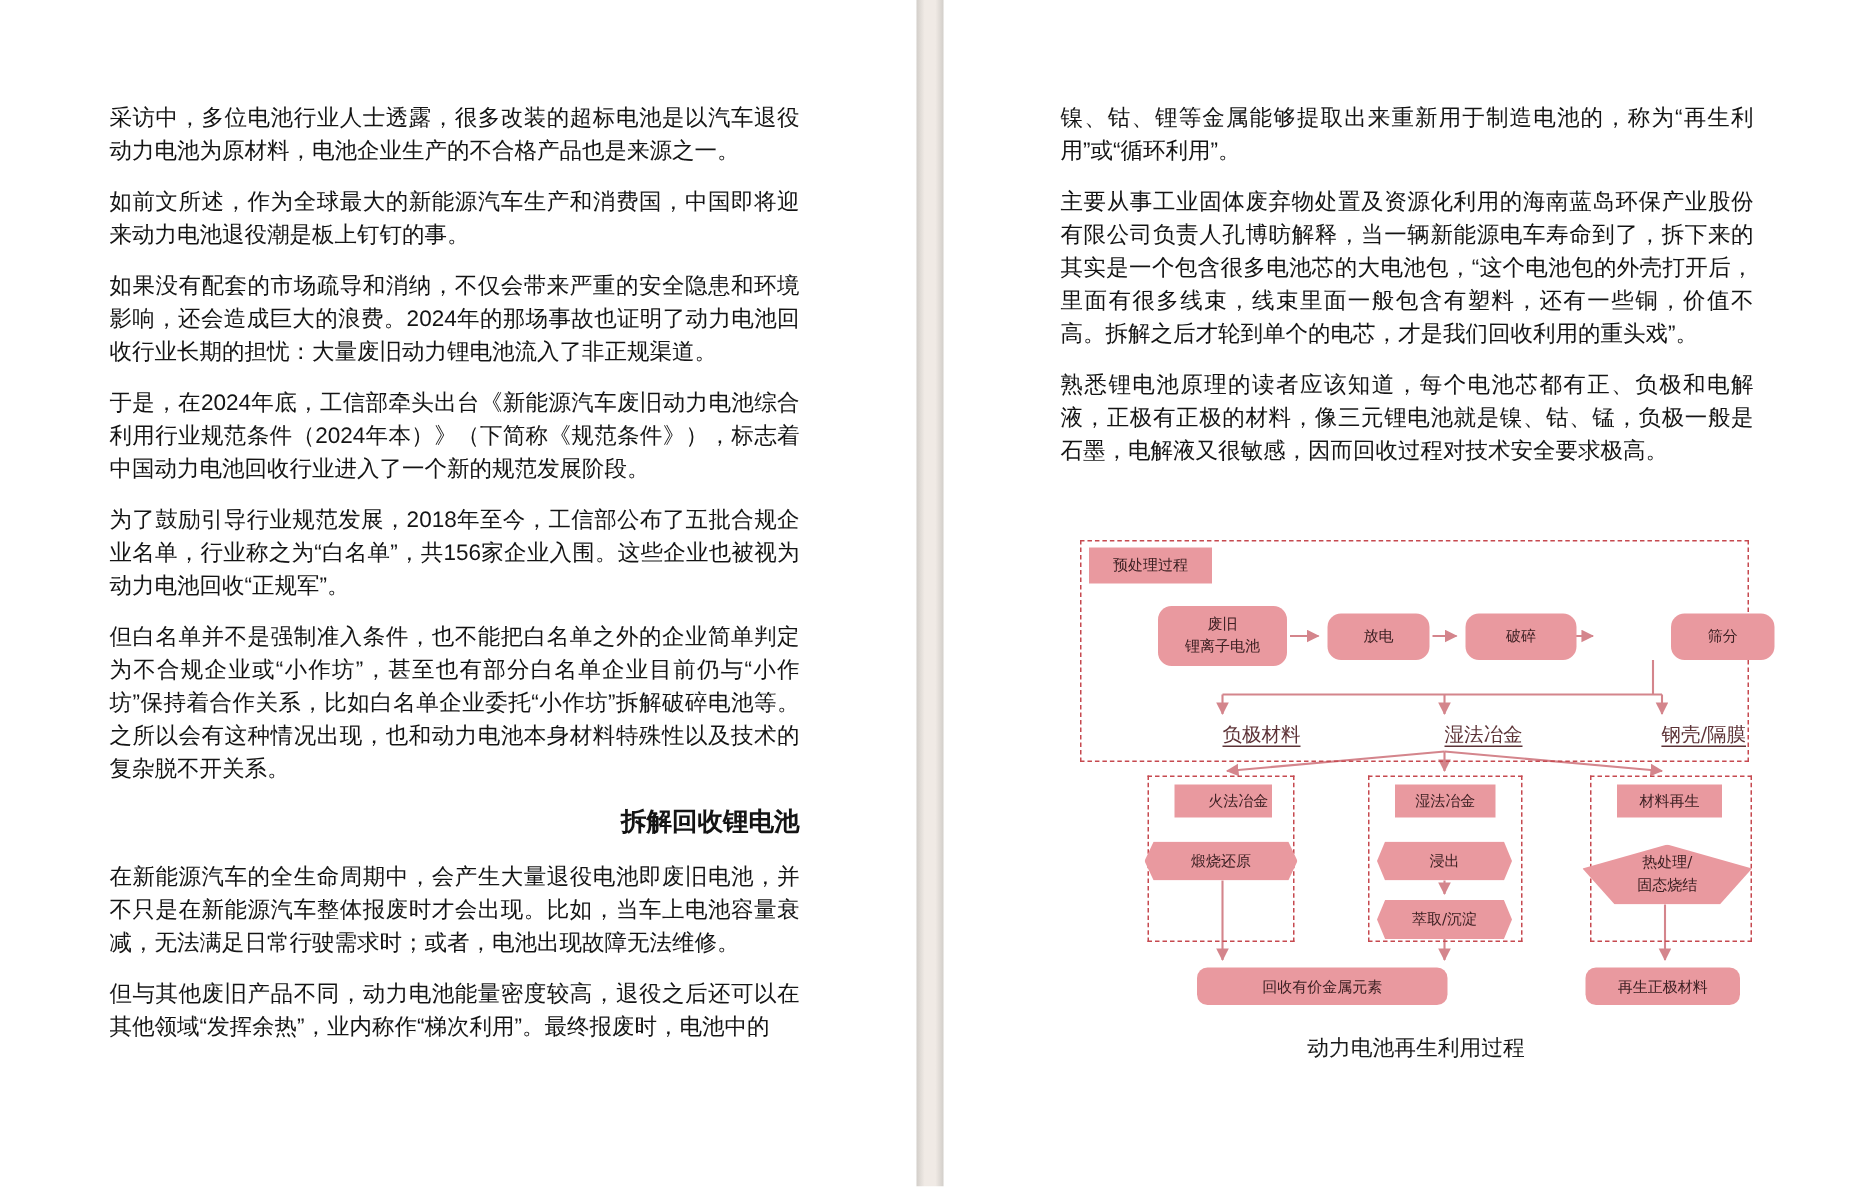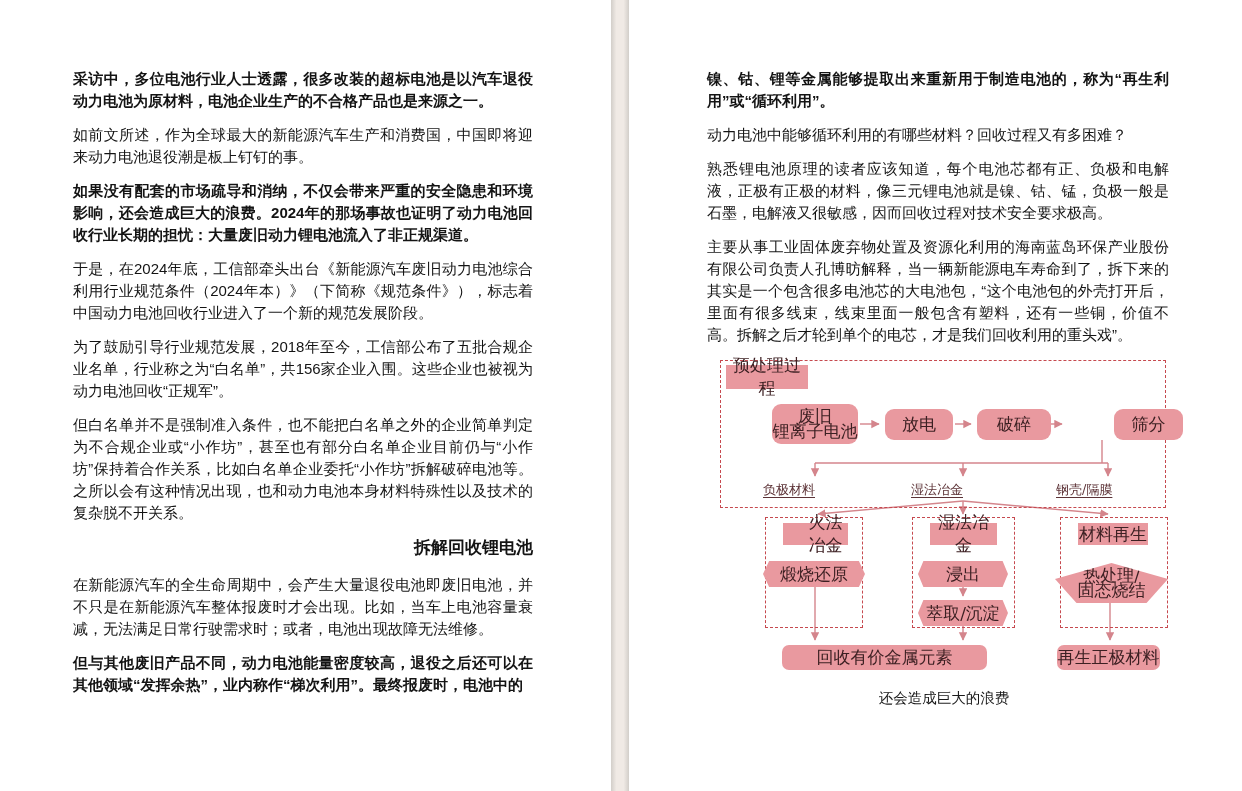--- a/index.html
+++ b/index.html
@@ -15,58 +15,58 @@
   *{margin:0;padding:0;box-sizing:border-box;}
   html,body{width:1242px;height:791px;}
   body{font-family:"Liberation Sans",sans-serif;background:#fff;overflow:hidden;}
   .spread{position:relative;width:1242px;height:791px;background:#fff;}
   .gutter{position:absolute;left:611px;top:0;width:18px;height:791px;
     background:linear-gradient(to right,var(--gutter-edge) 0,var(--gutter-mid) 30%,var(--gutter-mid) 70%,var(--gutter-edge) 100%);}
   .text-col{position:absolute;color:var(--ink);font-size:15px;line-height:22px;text-align:justify;}
   .col-left{left:73px;top:68px;width:460px;}
   .col-right{left:707px;top:68px;width:462px;}
   .text-col p{margin:0 0 12px 0;}
-  .text-col p.bold{font-weight:bold;}
+  .text-col p.bold{font-weight:normal;}
   .text-col h2{font-size:17px;font-weight:bold;margin:8px 0 14px 0;line-height:24px;text-align:right;}
 
   
   .figure{position:absolute;left:718px;top:357px;width:452px;height:355px;
     font-family:"DejaVu Serif",serif;color:var(--figure-ink);}
   .connectors{position:absolute;left:0;top:0;width:452px;height:330px;}
   .dashed-box{position:absolute;border:1px dashed var(--crimson);}
   .pre-box{left:2px;top:3px;width:446px;height:148px;}
   .pill{position:absolute;background:var(--pink);color:var(--figure-ink);
-    font-size:17px;display:flex;align-items:center;justify-content:center;text-align:center;}
+    font-size:10px;display:flex;align-items:center;justify-content:center;text-align:center;}
   .pre-label{left:8px;top:8px;width:82px;height:24px;}
   .round{border-radius:9px;white-space:pre-line;line-height:15px;}
   .step1{left:54px;top:47px;width:86px;height:40px;}
   .step2{left:167px;top:52px;width:68px;height:31px;}
   .step3{left:259px;top:52px;width:74px;height:31px;}
   .step4{left:350px;top:52px;width:69px;height:31px;margin-left:46px;}
   .out{position:absolute;top:124px;font-size:13px;color:var(--label-ink);
-    text-align:left;text-decoration:underline;text-underline-offset:3px;}
+    text-align:right;text-decoration:underline;text-underline-offset:3px;}
   .out1{left:45px;width:104px;}
   .out2{left:193px;width:104px;}
   .out3{left:338px;width:108px;}
   .colbox{top:160px;height:111px;}
   .col1{left:47px;width:98px;}
   .col2{left:194px;width:103px;}
   .col3{left:342px;width:108px;}
   .colhead{top:166px;height:22px;}
   .ch1{left:65px;width:65px;padding-left:20px;}
   .ch2{left:212px;width:67px;}
   .ch3{left:360px;width:70px;}
   .hexa{clip-path:polygon(6% 0,94% 0,100% 50%,94% 100%,6% 100%,0 50%);}
   .hex1{left:45px;top:204px;width:102px;height:26px;}
   .hex2{left:200px;top:204px;width:90px;height:26px;text-align:center;}
   .hex3{left:200px;top:243px;width:90px;height:26px;}
   .gem{left:337px;top:206px;width:113px;height:40px;white-space:pre-line;line-height:15px;
     clip-path:polygon(0 40%,50% 0,100% 40%,81% 100%,19% 100%);}
   .result{border-radius:7px;top:288px;height:25px;}
-  .res1{left:64px;width:205px;}
+  .res1{left:80px;width:167px;}
   .res2{left:339px;width:103px;}
   .caption{position:absolute;left:0;top:332px;width:452px;text-align:center;
     font-family:"Liberation Sans",sans-serif;font-size:14.5px;color:#1a1a1a;}
 </style>
 </head>
 <body>
 
 <div class="spread">
 
   <div class="text-col col-left">
@@ -78,23 +78,22 @@
     <p>但白名单并不是强制准入条件，也不能把白名单之外的企业简单判定为不合规企业或“小作坊”，甚至也有部分白名单企业目前仍与“小作坊”保持着合作关系，比如白名单企业委托“小作坊”拆解破碎电池等。之所以会有这种情况出现，也和动力电池本身材料特殊性以及技术的复杂脱不开关系。</p>
     <h2>拆解回收锂电池</h2>
     <p>在新能源汽车的全生命周期中，会产生大量退役电池即废旧电池，并不只是在新能源汽车整体报废时才会出现。比如，当车上电池容量衰减，无法满足日常行驶需求时；或者，电池出现故障无法维修。</p>
     <p class="bold">但与其他废旧产品不同，动力电池能量密度较高，退役之后还可以在其他领域“发挥余热”，业内称作“梯次利用”。最终报废时，电池中的</p>
   </div>
 
   <div class="gutter"></div>
 
   <div class="text-col col-right">
     <p class="bold">镍、钴、锂等金属能够提取出来重新用于制造电池的，称为“再生利用”或“循环利用”。</p>
-    <p>动力电池中能够循环利用的有哪些材料？回收过程又有多困难？</p>
+    <p>主要从事工业固体废弃物处置及资源化利用的海南蓝岛环保产业股份有限公司负责人孔博昉解释，当一辆新能源电车寿命到了，拆下来的其实是一个包含很多电池芯的大电池包，“这个电池包的外壳打开后，里面有很多线束，线束里面一般包含有塑料，还有一些铜，价值不高。拆解之后才轮到单个的电芯，才是我们回收利用的重头戏”。</p>
     <p>熟悉锂电池原理的读者应该知道，每个电池芯都有正、负极和电解液，正极有正极的材料，像三元锂电池就是镍、钴、锰，负极一般是石墨，电解液又很敏感，因而回收过程对技术安全要求极高。</p>
-    <p>主要从事工业固体废弃物处置及资源化利用的海南蓝岛环保产业股份有限公司负责人孔博昉解释，当一辆新能源电车寿命到了，拆下来的其实是一个包含很多电池芯的大电池包，“这个电池包的外壳打开后，里面有很多线束，线束里面一般包含有塑料，还有一些铜，价值不高。拆解之后才轮到单个的电芯，才是我们回收利用的重头戏”。</p>
   </div>
 
   <div class="figure">
 
     <svg class="connectors" viewBox="0 0 452 330" xmlns="http://www.w3.org/2000/svg">
       <defs>
         <marker id="ah" markerWidth="7" markerHeight="7" refX="5.5" refY="3" orient="auto">
           <path d="M0,0 L6,3 L0,6 Z" fill="#d4858c"></path>
         </marker>
       </defs>
@@ -140,16 +139,16 @@
 
     <div class="pill hexa hex1">煅烧还原</div>
     <div class="pill hexa hex2">浸出</div>
     <div class="pill hexa hex3">萃取/沉淀</div>
     <div class="pill gem">热处理/
 固态烧结</div>
 
     <div class="pill result res1">回收有价金属元素</div>
     <div class="pill result res2">再生正极材料</div>
 
-    <div class="caption">还会造成巨大的浪费</div>
+    <div class="caption">动力电池再生利用过程</div>
   </div>
 
 </div>
 
 </body></html>

